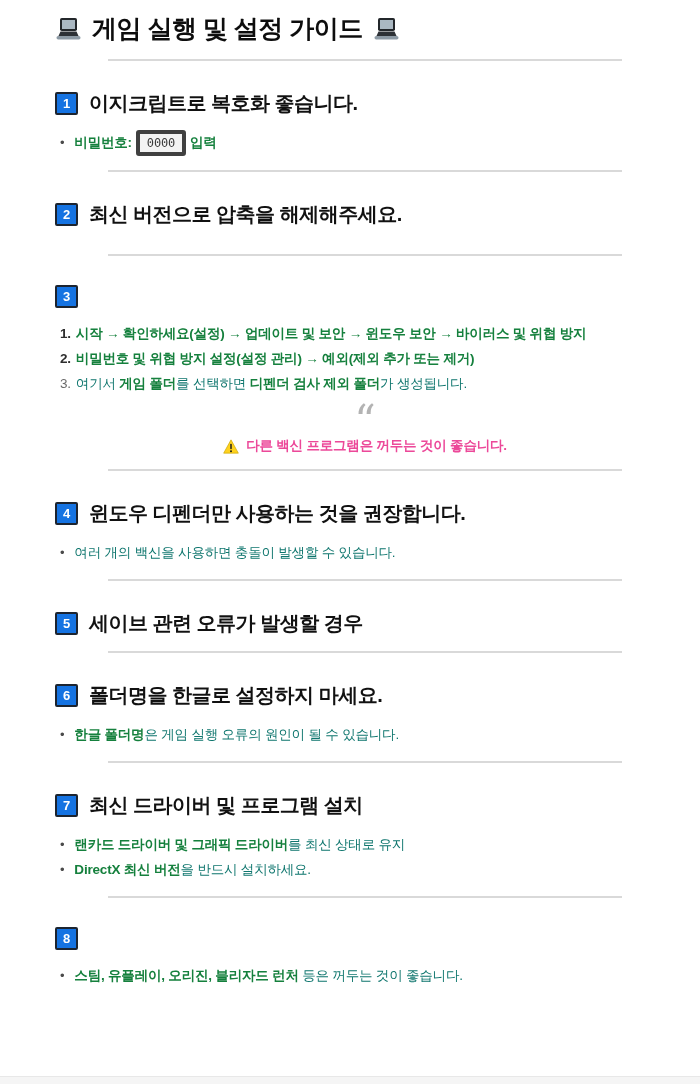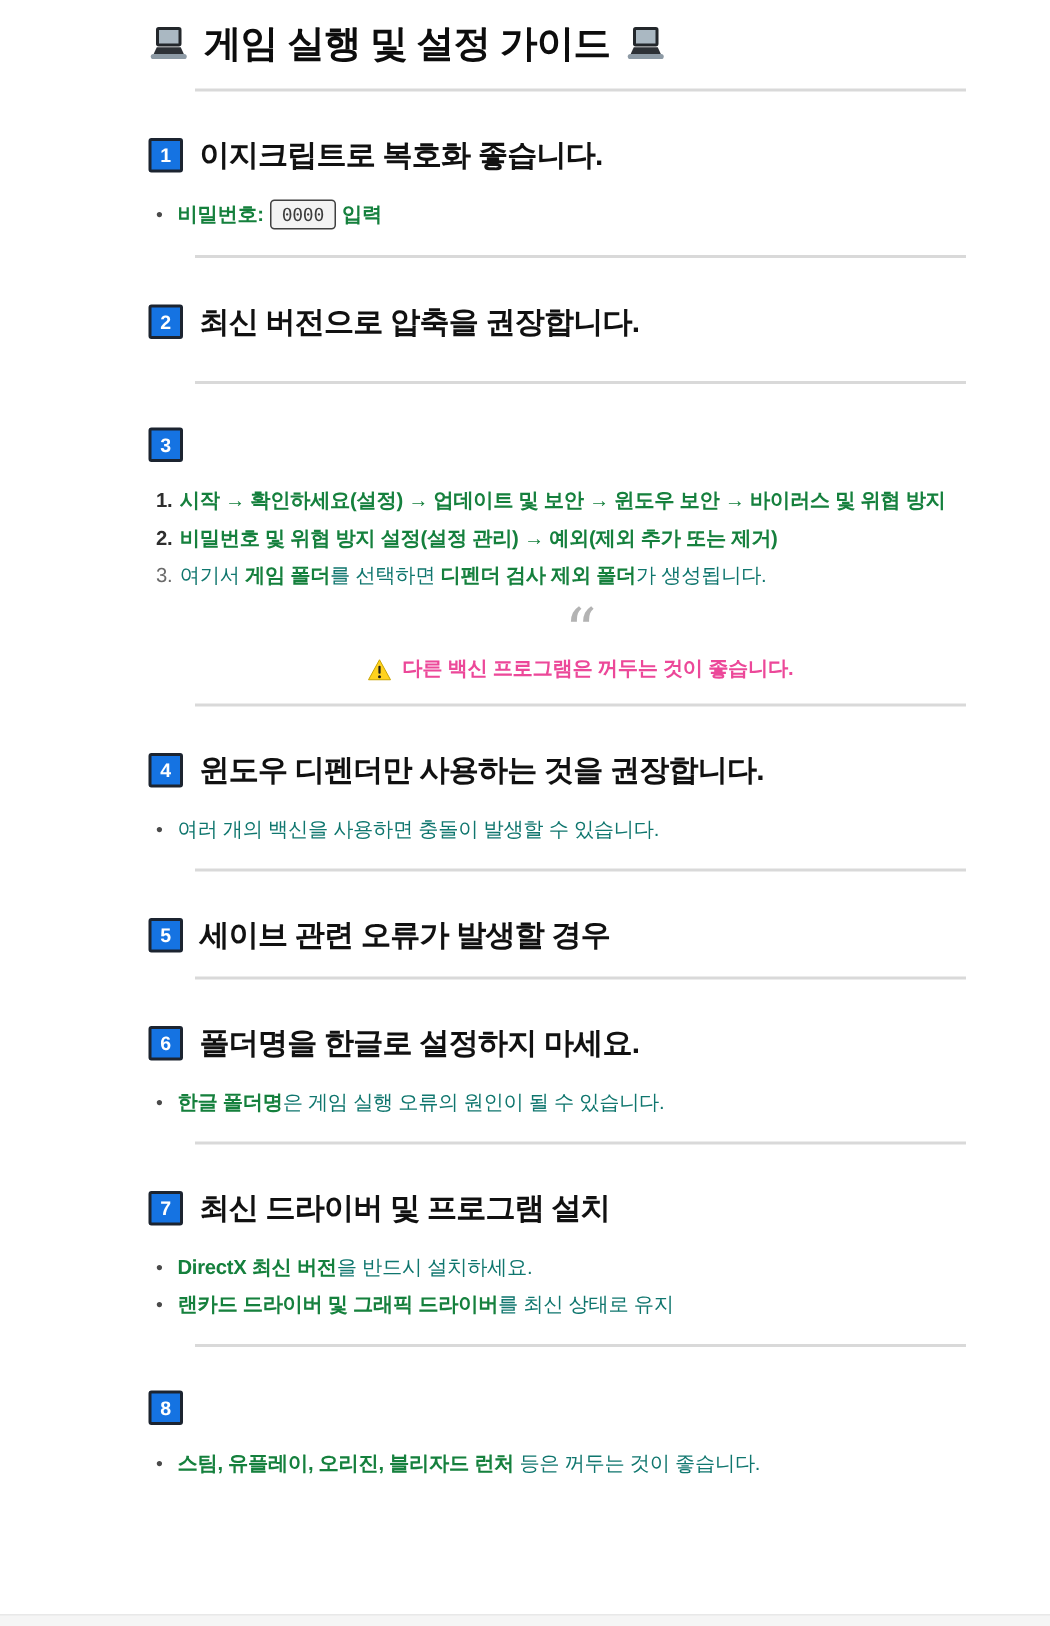--- a/index.html
+++ b/index.html
@@ -2,21 +2,21 @@
 <html><head>
 <meta charset="utf-8">
 <style>
   * { margin:0; padding:0; box-sizing:border-box; }
   html,body { background:#fff; }
   body {
     width:700px; height:1084px; position:relative; overflow:hidden;
     font-family:"Liberation Sans","DejaVu Sans",sans-serif;
     -webkit-font-smoothing:antialiased;
   }
-  .container { padding:10px 25px 0 69px;margin-left:30px; }
+  .container { padding:10px 25px 0 55px; }
 
   
   .page-title {
     display:flex; align-items:center; gap:10px;
     font-size:25px; font-weight:800; color:#0d0d0d; letter-spacing:-0.5px;
     padding-top:2px;
   }
   .laptop-icon { display:inline-block; width:27px; height:24px; }
 
   hr.divider {
@@ -45,21 +45,21 @@
   }
   .mk { margin-right:5px; }
   .mk.b { color:#2e2e2e; font-weight:700; }
   .mk.r { color:#6a6a6a; font-weight:400; }
   .sb { color:#15803d; font-weight:700; }   
   .sr { color:#0f766e; font-weight:400; }   
 
   .code-chip {
     font-family:"DejaVu Sans Mono","Liberation Mono",monospace;
     font-size:12px; color:#3c3c3c;
-    background:#f3f3f3; border:1px solid #404040; border-radius:3px;
+    background:#f3f3f3; border:4px solid #404040; border-radius:3px;
     padding:2px 7px; margin:0 4px;
   }
 
   .quote-block { text-align:center; margin-top:10px; }
   .quote-mark {
     font-family:"DejaVu Serif","Liberation Serif",serif;
     font-size:42px; line-height:30px; color:#b3b3b3; display:block;
   }
   .warning-line {
     display:flex; align-items:center; justify-content:center; gap:7px;
@@ -102,21 +102,21 @@
     </div>
     <ul class="bullets">
       <li><span class="sb">비밀번호:</span><span class="code-chip">0000</span><span class="sb">입력</span></li>
     </ul>
   </section>
   <hr class="divider">
 
   <section>
     <div class="sec-head">
       <span class="num-badge">2</span>
-      <span class="sec-title">최신 버전으로 압축을 권장합니다.</span>
+      <span class="sec-title">최신 버전으로 압축을 해제해주세요.</span>
     </div>
   </section>
   <hr class="divider after-bare">
 
   <section>
     <div class="sec-head">
       <span class="num-badge">3</span>
     </div>
     <ol class="steps">
       <li><span class="mk b">1.</span><span class="sb">시작 → 확인하세요(설정) → 업데이트 및 보안 → 윈도우 보안 → 바이러스 및 위협 방지</span></li>
@@ -166,22 +166,22 @@
     </ul>
   </section>
   <hr class="divider">
 
   <section>
     <div class="sec-head">
       <span class="num-badge">7</span>
       <span class="sec-title">최신 드라이버 및 프로그램 설치</span>
     </div>
     <ul class="bullets">
+      <li><span class="sb">랜카드 드라이버 및 그래픽 드라이버</span><span class="sr">를 최신 상태로 유지</span></li>
       <li><span class="sb">DirectX 최신 버전</span><span class="sr">을 반드시 설치하세요.</span></li>
-      <li><span class="sb">랜카드 드라이버 및 그래픽 드라이버</span><span class="sr">를 최신 상태로 유지</span></li>
     </ul>
   </section>
   <hr class="divider">
 
   <section>
     <div class="sec-head">
       <span class="num-badge">8</span>
     </div>
     <ul class="bullets">
       <li><span class="sb">스팀, 유플레이, 오리진, 블리자드 런처</span><span class="sr"> 등은 꺼두는 것이 좋습니다.</span></li>

